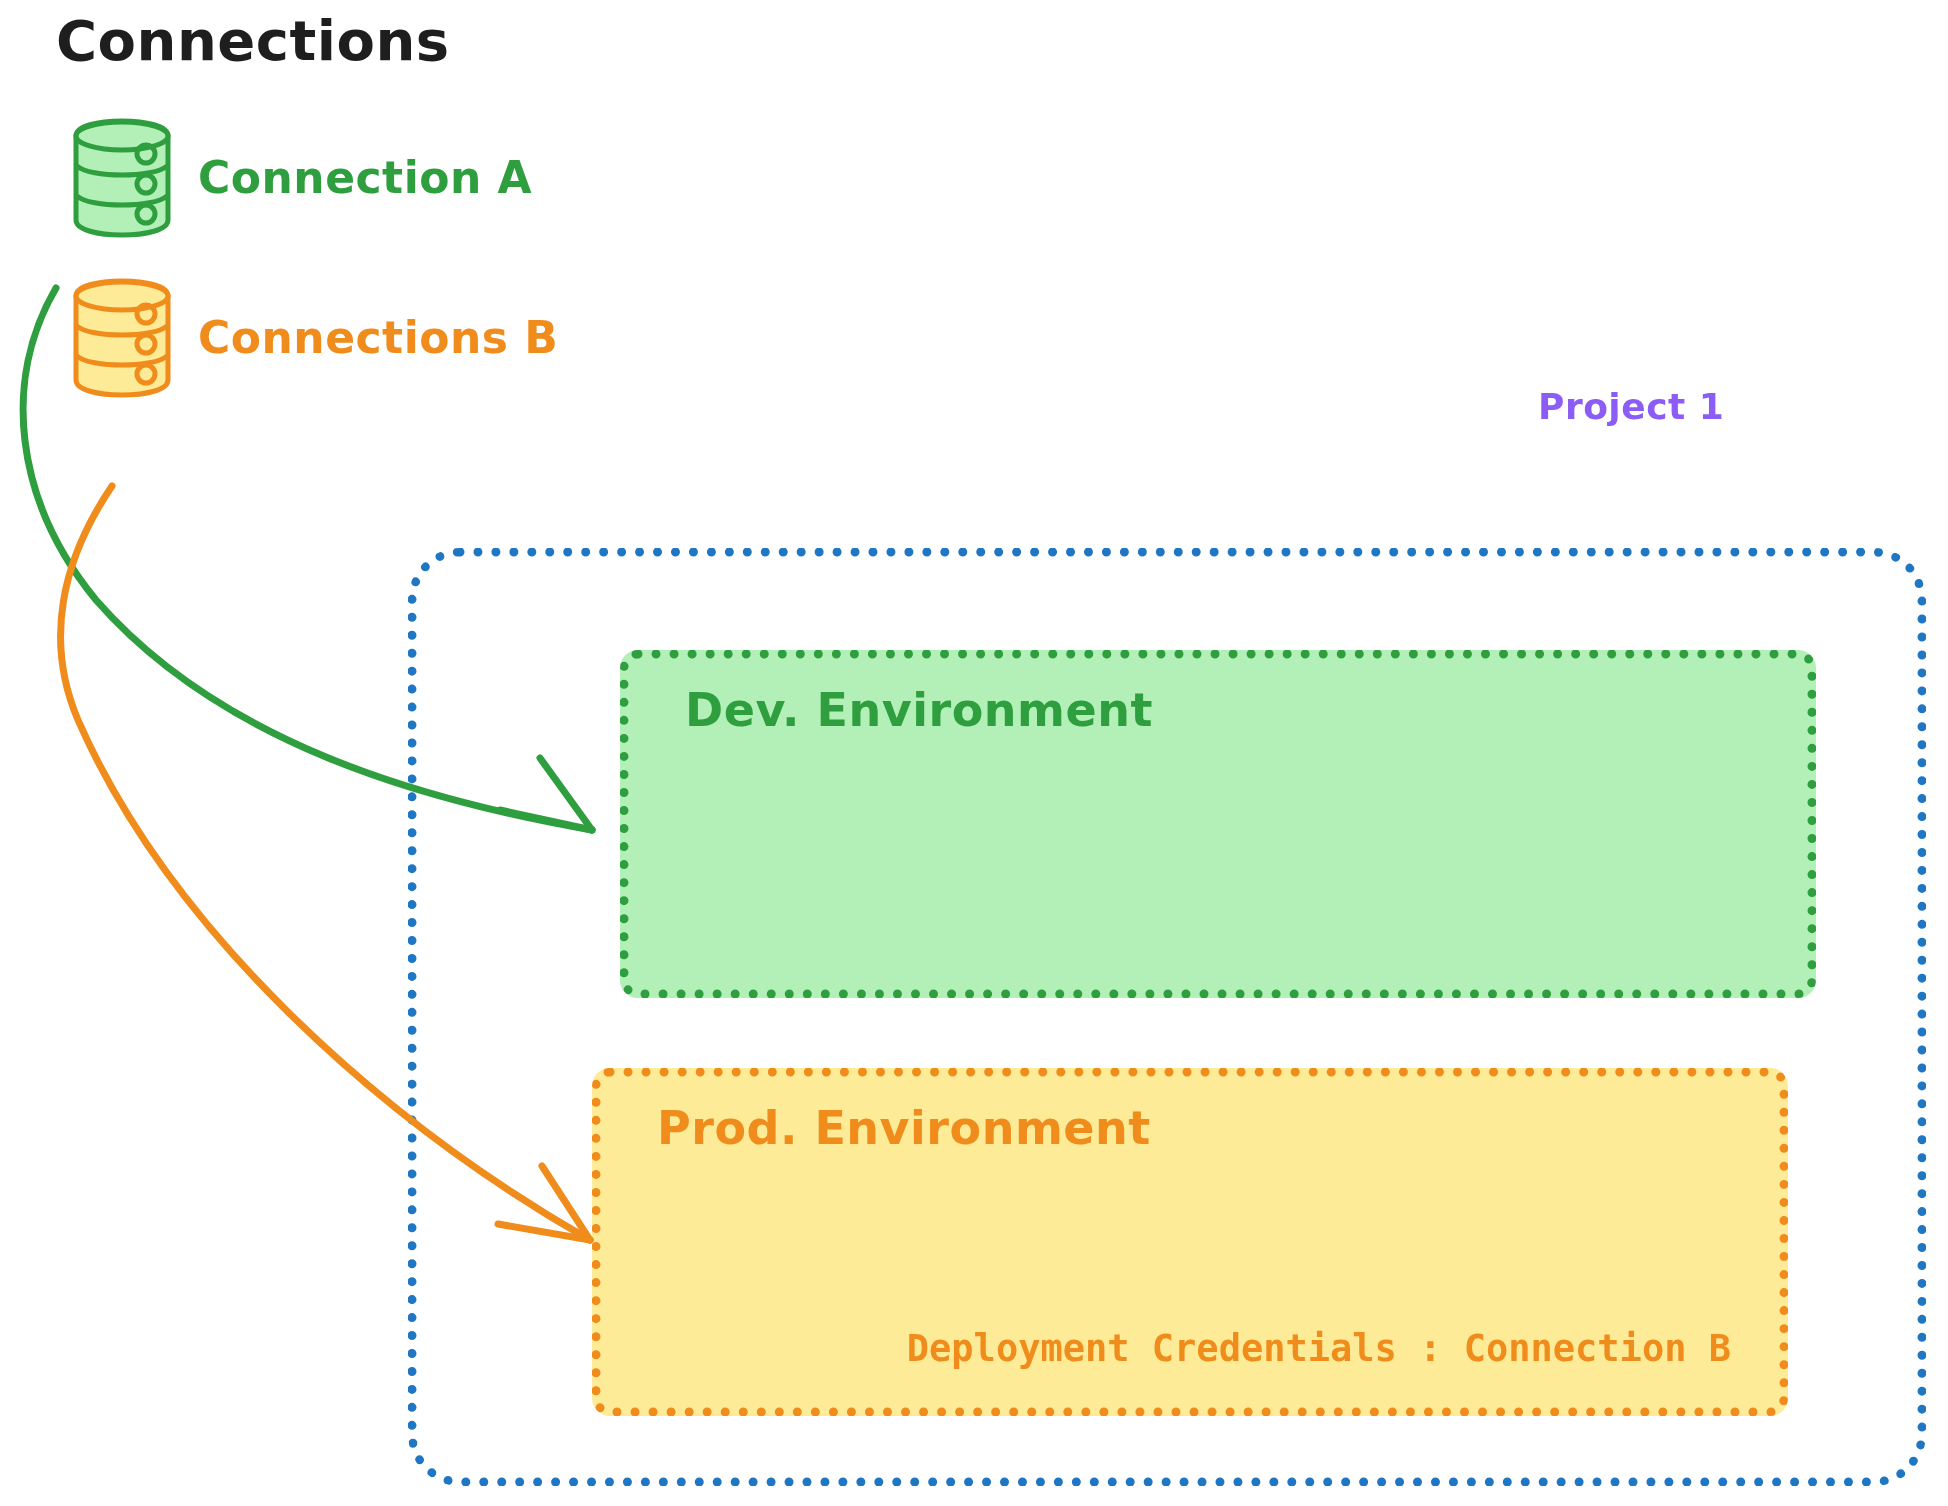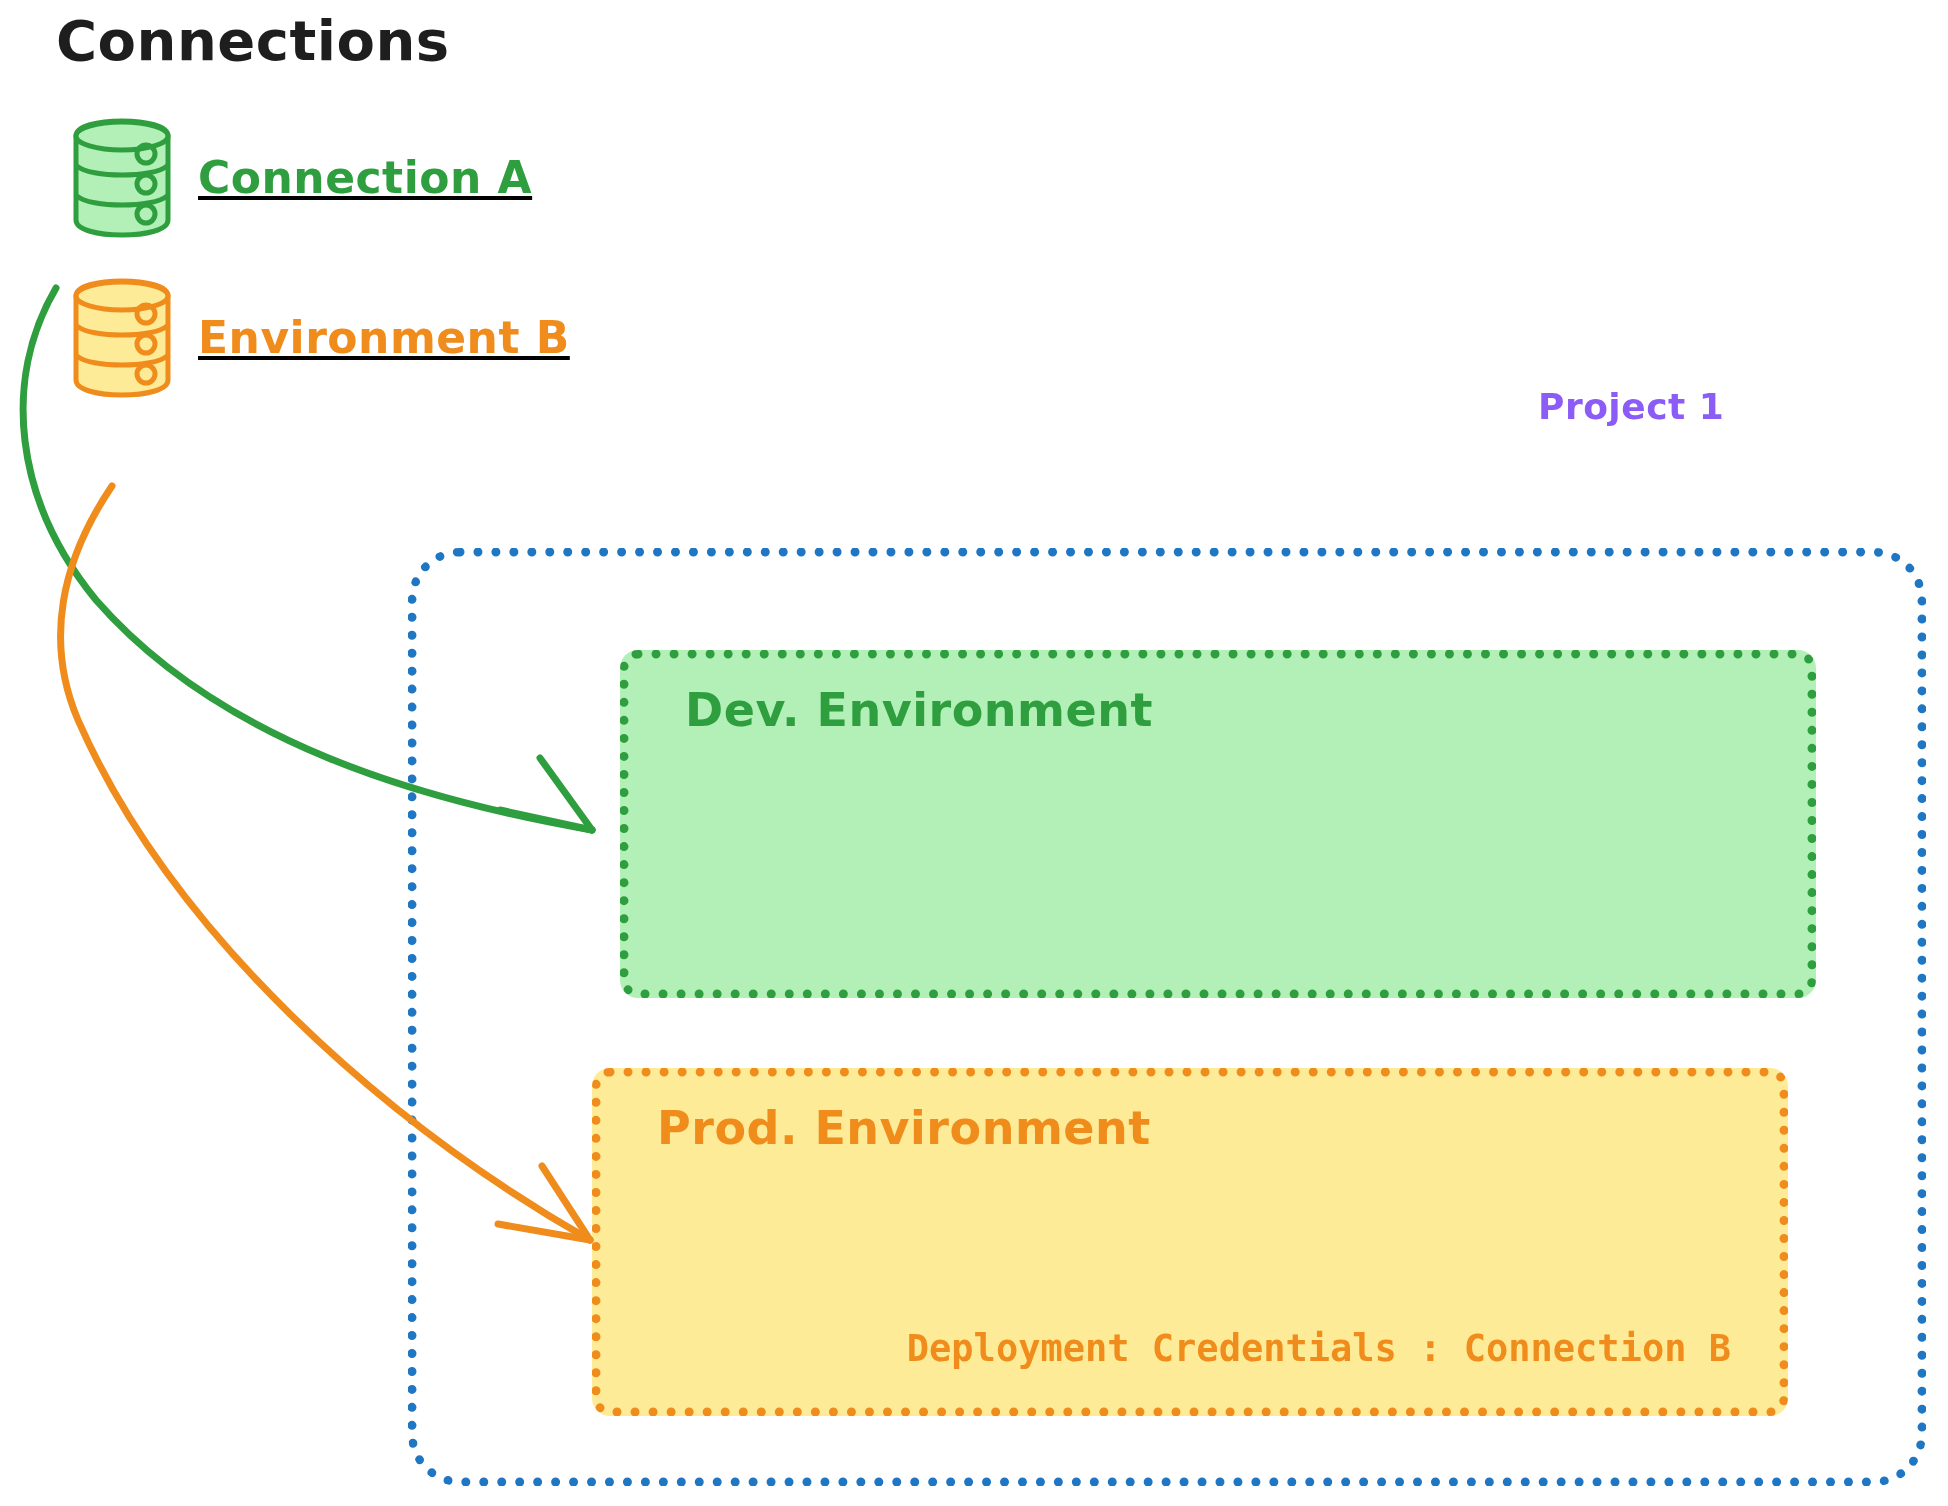--- a/index.html
+++ b/index.html
@@ -43,21 +43,20 @@
     font-size: 56px;
     color: #1e1e1e;
   }
 
   
   .conn-row {
     position: absolute;
     display: flex;
     align-items: center;
     gap: 22px;
-    text-decoration: underline;
   }
   #conn-row-a { left: 68px; top: 118px; }
   #conn-row-b { left: 68px; top: 278px; }
 
   .conn-label {
     font-size: 44px;
     line-height: 1;
   }
   .conn-label.green  { color: #2e9e3e; }
   .conn-label.orange { color: #f08c1c; }
@@ -164,21 +163,21 @@
       <svg class="db-icon" width="108" height="120" viewBox="0 0 108 120" aria-hidden="true">
         <path d="M8 18 C8 8 30 3 54 3 C78 3 100 8 100 18 L100 102 C100 112 78 117 54 117 C30 117 8 112 8 102 Z" fill="#fdeb97" stroke="#f08c1c" stroke-width="5" stroke-linejoin="round"></path>
         <ellipse cx="54" cy="18" rx="46" ry="14" fill="#fdeb97" stroke="#f08c1c" stroke-width="5"></ellipse>
         <path d="M9 48 C22 60 86 60 99 48" fill="none" stroke="#f08c1c" stroke-width="5" stroke-linecap="round"></path>
         <path d="M9 78 C22 90 86 90 99 78" fill="none" stroke="#f08c1c" stroke-width="5" stroke-linecap="round"></path>
         <circle cx="78" cy="36" r="9" fill="none" stroke="#f08c1c" stroke-width="5"></circle>
         <circle cx="78" cy="66" r="9" fill="none" stroke="#f08c1c" stroke-width="5"></circle>
         <circle cx="78" cy="96" r="9" fill="none" stroke="#f08c1c" stroke-width="5"></circle>
       </svg>
     </span>
-    <span class="hand conn-label orange">Environment B</span>
+    <span class="hand conn-label orange">Connections B</span>
   </div>
 
   <div id="project-title" class="hand">Project 1</div>
 
   <div id="project-box"></div>
 
   <div id="dev-env" class="env-card">
     <div class="hand env-title">Dev. Environment</div>
   </div>
 

